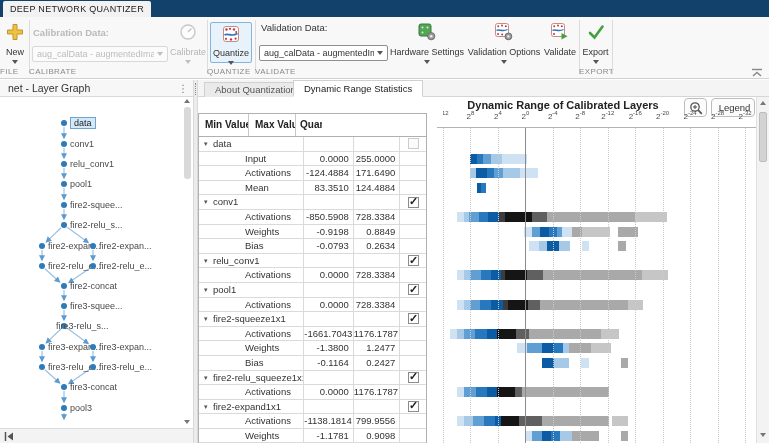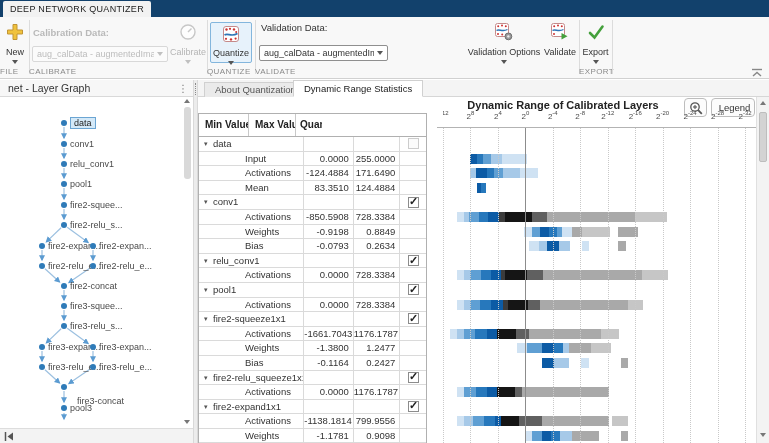--- a/index.html
+++ b/index.html
@@ -160,20 +160,34 @@
         <span class="caret"></span>
       </div>
       <div class="ts-sec-label">QUANTIZE</div>
     </div>
     <div class="ts-sep" style="left:255px;"></div>
 
     <div class="ts-sec sec-validate">
       <div class="fld-label" style="left:6px;top:5px;">Validation Data:</div>
       <div class="dropdown" style="left:4px;top:28px;width:129px;">
         <span class="dd-text">aug_calData - augmentedIma...</span>
+        <span class="caret"></span>
+      </div>
+      <div class="ts-col" style="left:136px;top:6px;width:72px;">
+        <span>
+          <svg width="18" height="18" viewBox="0 0 18 18">
+              <rect x="1" y="1" width="12" height="12" rx="2" fill="#53a654" stroke="#39783a"></rect>
+              <circle cx="4.5" cy="4.5" r="1" fill="#d9efd9"></circle>
+              <circle cx="9.5" cy="4.5" r="1" fill="#d9efd9"></circle>
+              <circle cx="4.5" cy="9.5" r="1" fill="#d9efd9"></circle>
+              <circle cx="13.2" cy="13.2" r="3.6" fill="#9a9a9a" stroke="#6f6f6f"></circle>
+              <circle cx="13.2" cy="13.2" r="1.3" fill="#ececec"></circle>
+            </svg>
+        </span>
+        <span class="lbl">Hardware Settings</span>
         <span class="caret"></span>
       </div>
       <div class="ts-col" style="left:211px;top:6px;width:76px;">
         <span>
           <svg width="18" height="18" viewBox="0 0 18 18">
               <rect x="0.5" y="0.5" width="13" height="13" rx="2" fill="#fff" stroke="#c58a8a"></rect>
               <circle cx="3.2" cy="3.2" r="1" fill="#c33"></circle>
               <circle cx="7" cy="2.6" r="1" fill="#c33"></circle>
               <circle cx="10.8" cy="3.2" r="1" fill="#c33"></circle>
               <circle cx="3" cy="11" r="1" fill="#c33"></circle>
@@ -274,31 +288,31 @@
         <div class="nl" style="left: 99px; top: 166px;">fire2-expan...</div>
         <div class="nd" style="left: 39px; top: 183px;"></div>
         <div class="nl" style="left: 48px; top: 186px;">fire2-relu_e...</div>
         <div class="nd" style="left: 90px; top: 183px;"></div>
         <div class="nl" style="left: 99px; top: 186px;">fire2-relu_e...</div>
         <div class="nd" style="left: 61px; top: 203px;"></div>
         <div class="nl" style="left: 70px; top: 206px;">fire2-concat</div>
         <div class="nd" style="left: 61px; top: 223px;"></div>
         <div class="nl" style="left: 70px; top: 226px;">fire3-squee...</div>
         <div class="nd" style="left: 61px; top: 243px;"></div>
-        <div class="nl" style="left: 70px; top: 246px;">fire3-relu_s...</div>
+        <div class="nl" style="left: 56px; top: 246px;">fire3-relu_s...</div>
         <div class="nd" style="left: 39px; top: 264px;"></div>
         <div class="nl" style="left: 48px; top: 267px;">fire3-expan...</div>
         <div class="nd" style="left: 90px; top: 264px;"></div>
         <div class="nl" style="left: 99px; top: 267px;">fire3-expan...</div>
         <div class="nd" style="left: 39px; top: 284px;"></div>
         <div class="nl" style="left: 48px; top: 287px;">fire3-relu_e...</div>
         <div class="nd" style="left: 90px; top: 284px;"></div>
         <div class="nl" style="left: 99px; top: 287px;">fire3-relu_e...</div>
         <div class="nd" style="left: 61px; top: 304px;"></div>
-        <div class="nl" style="left: 70px; top: 321px; margin-left: 7px;">fire3-concat</div>
+        <div class="nl" style="left: 70px; top: 307px;">fire3-concat</div>
         <div class="nd" style="left: 61px; top: 325px;"></div>
         <div class="nl" style="left: 70px; top: 328px;">pool3</div>
       </div>
     <div class="lp-header">
       <span>net - Layer Graph</span>
       <span class="lp-menu">⋮</span>
     </div>
     <div class="lp-vscroll">
       <span class="arr up" style="left:1px;top:1px;"></span>
       <div class="lp-vthumb"></div>

